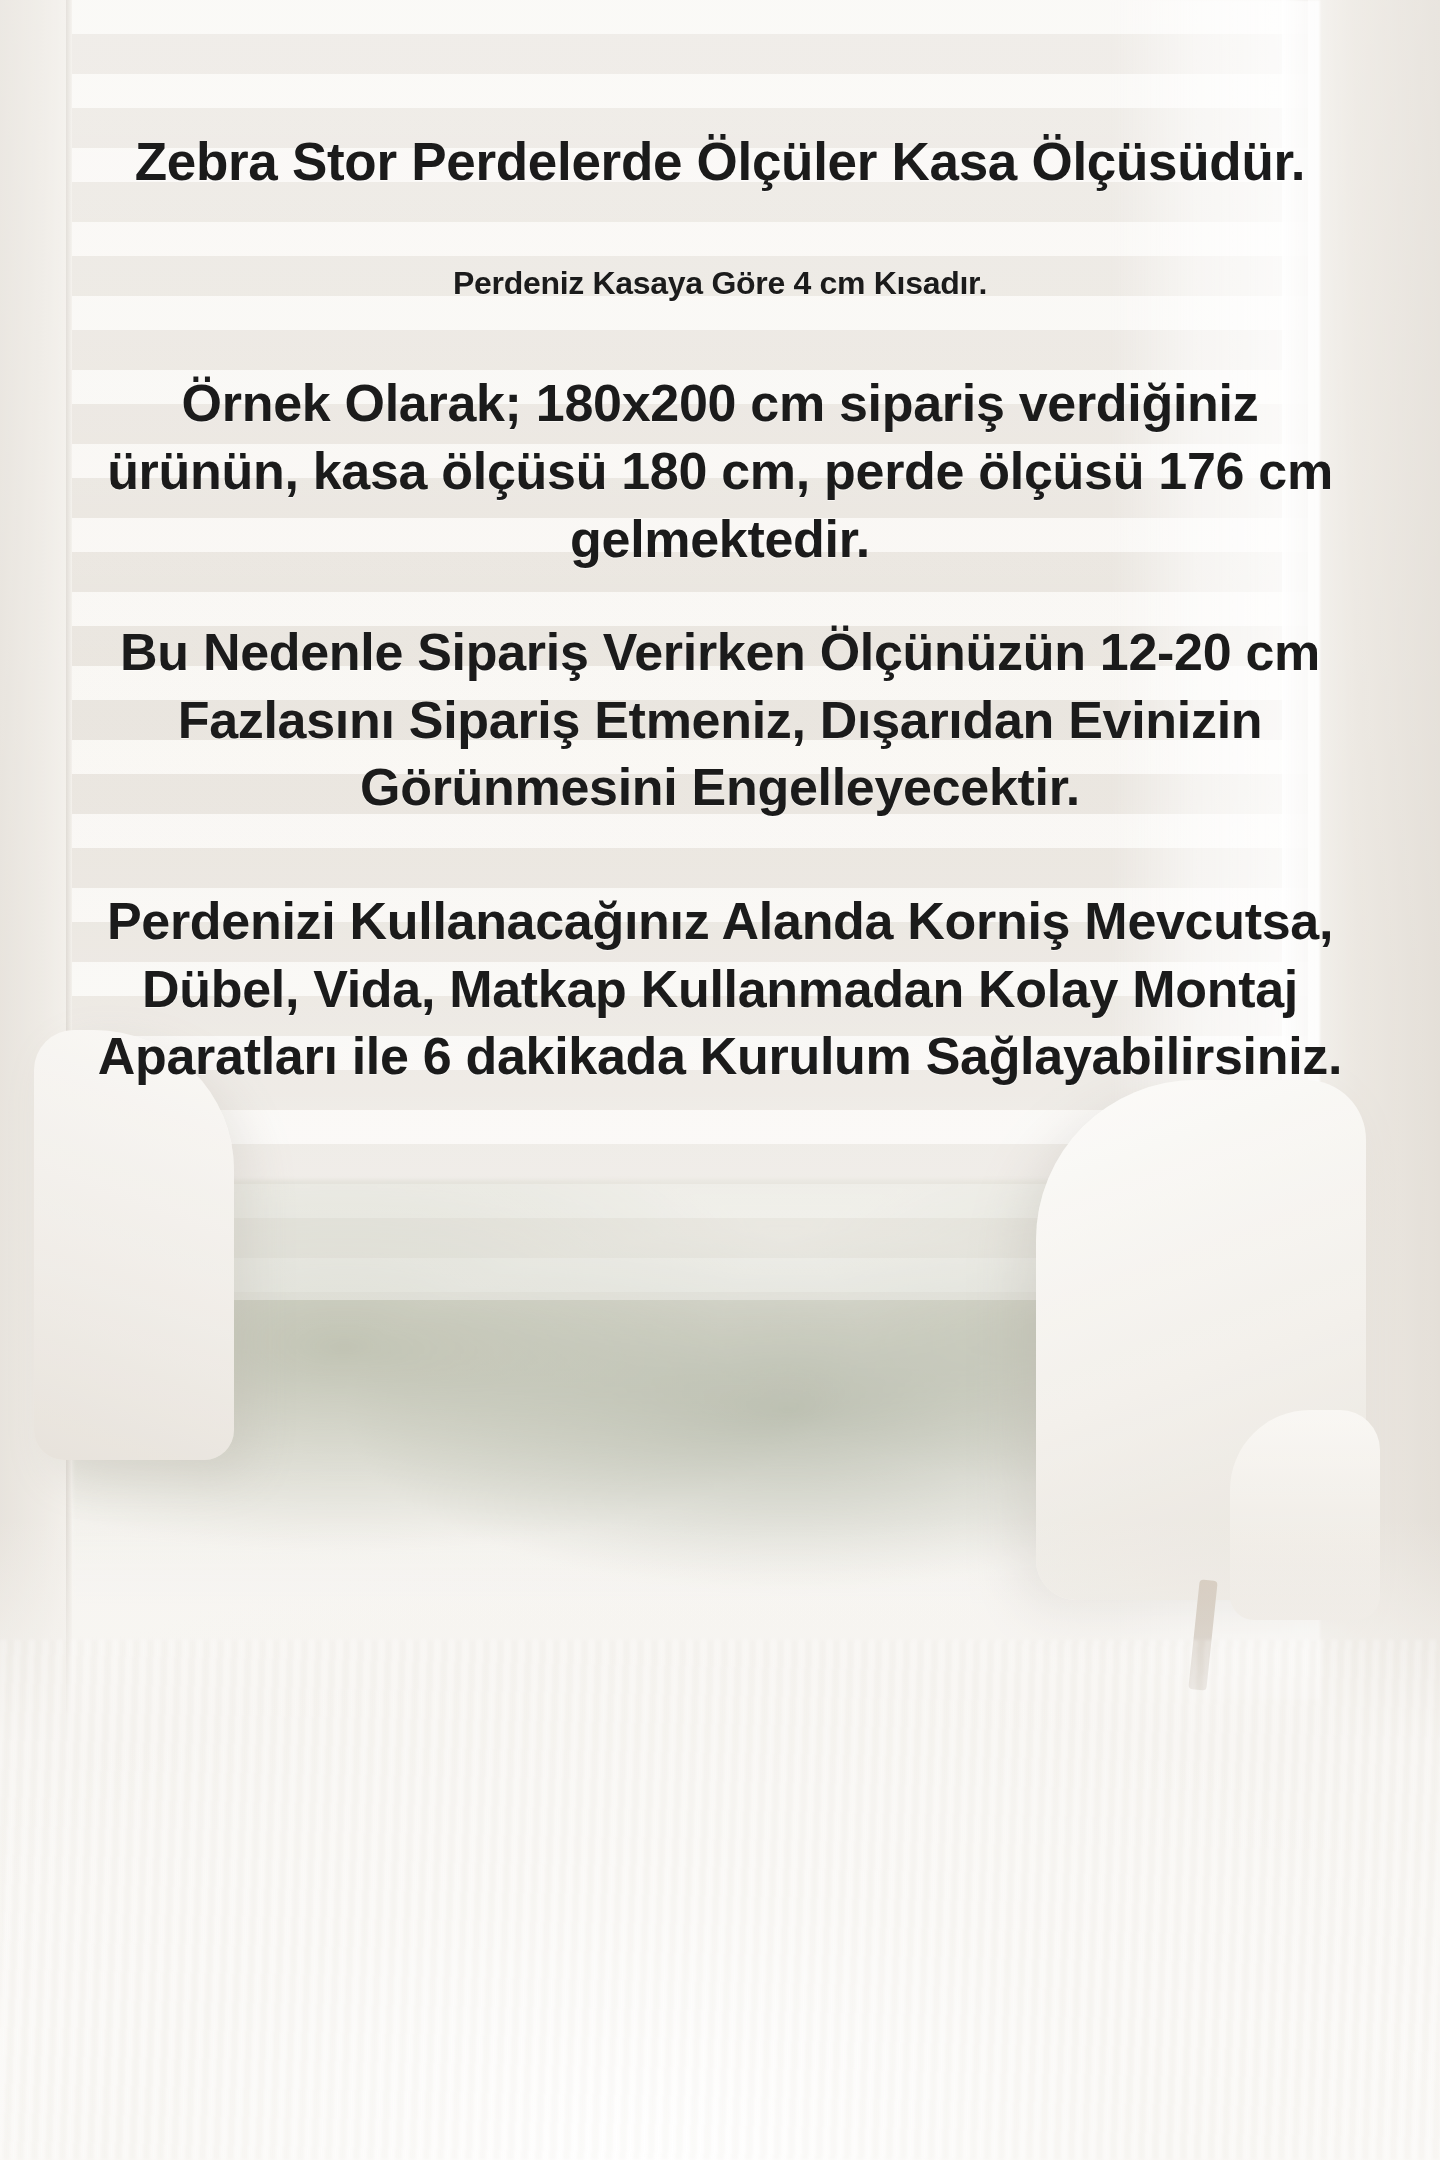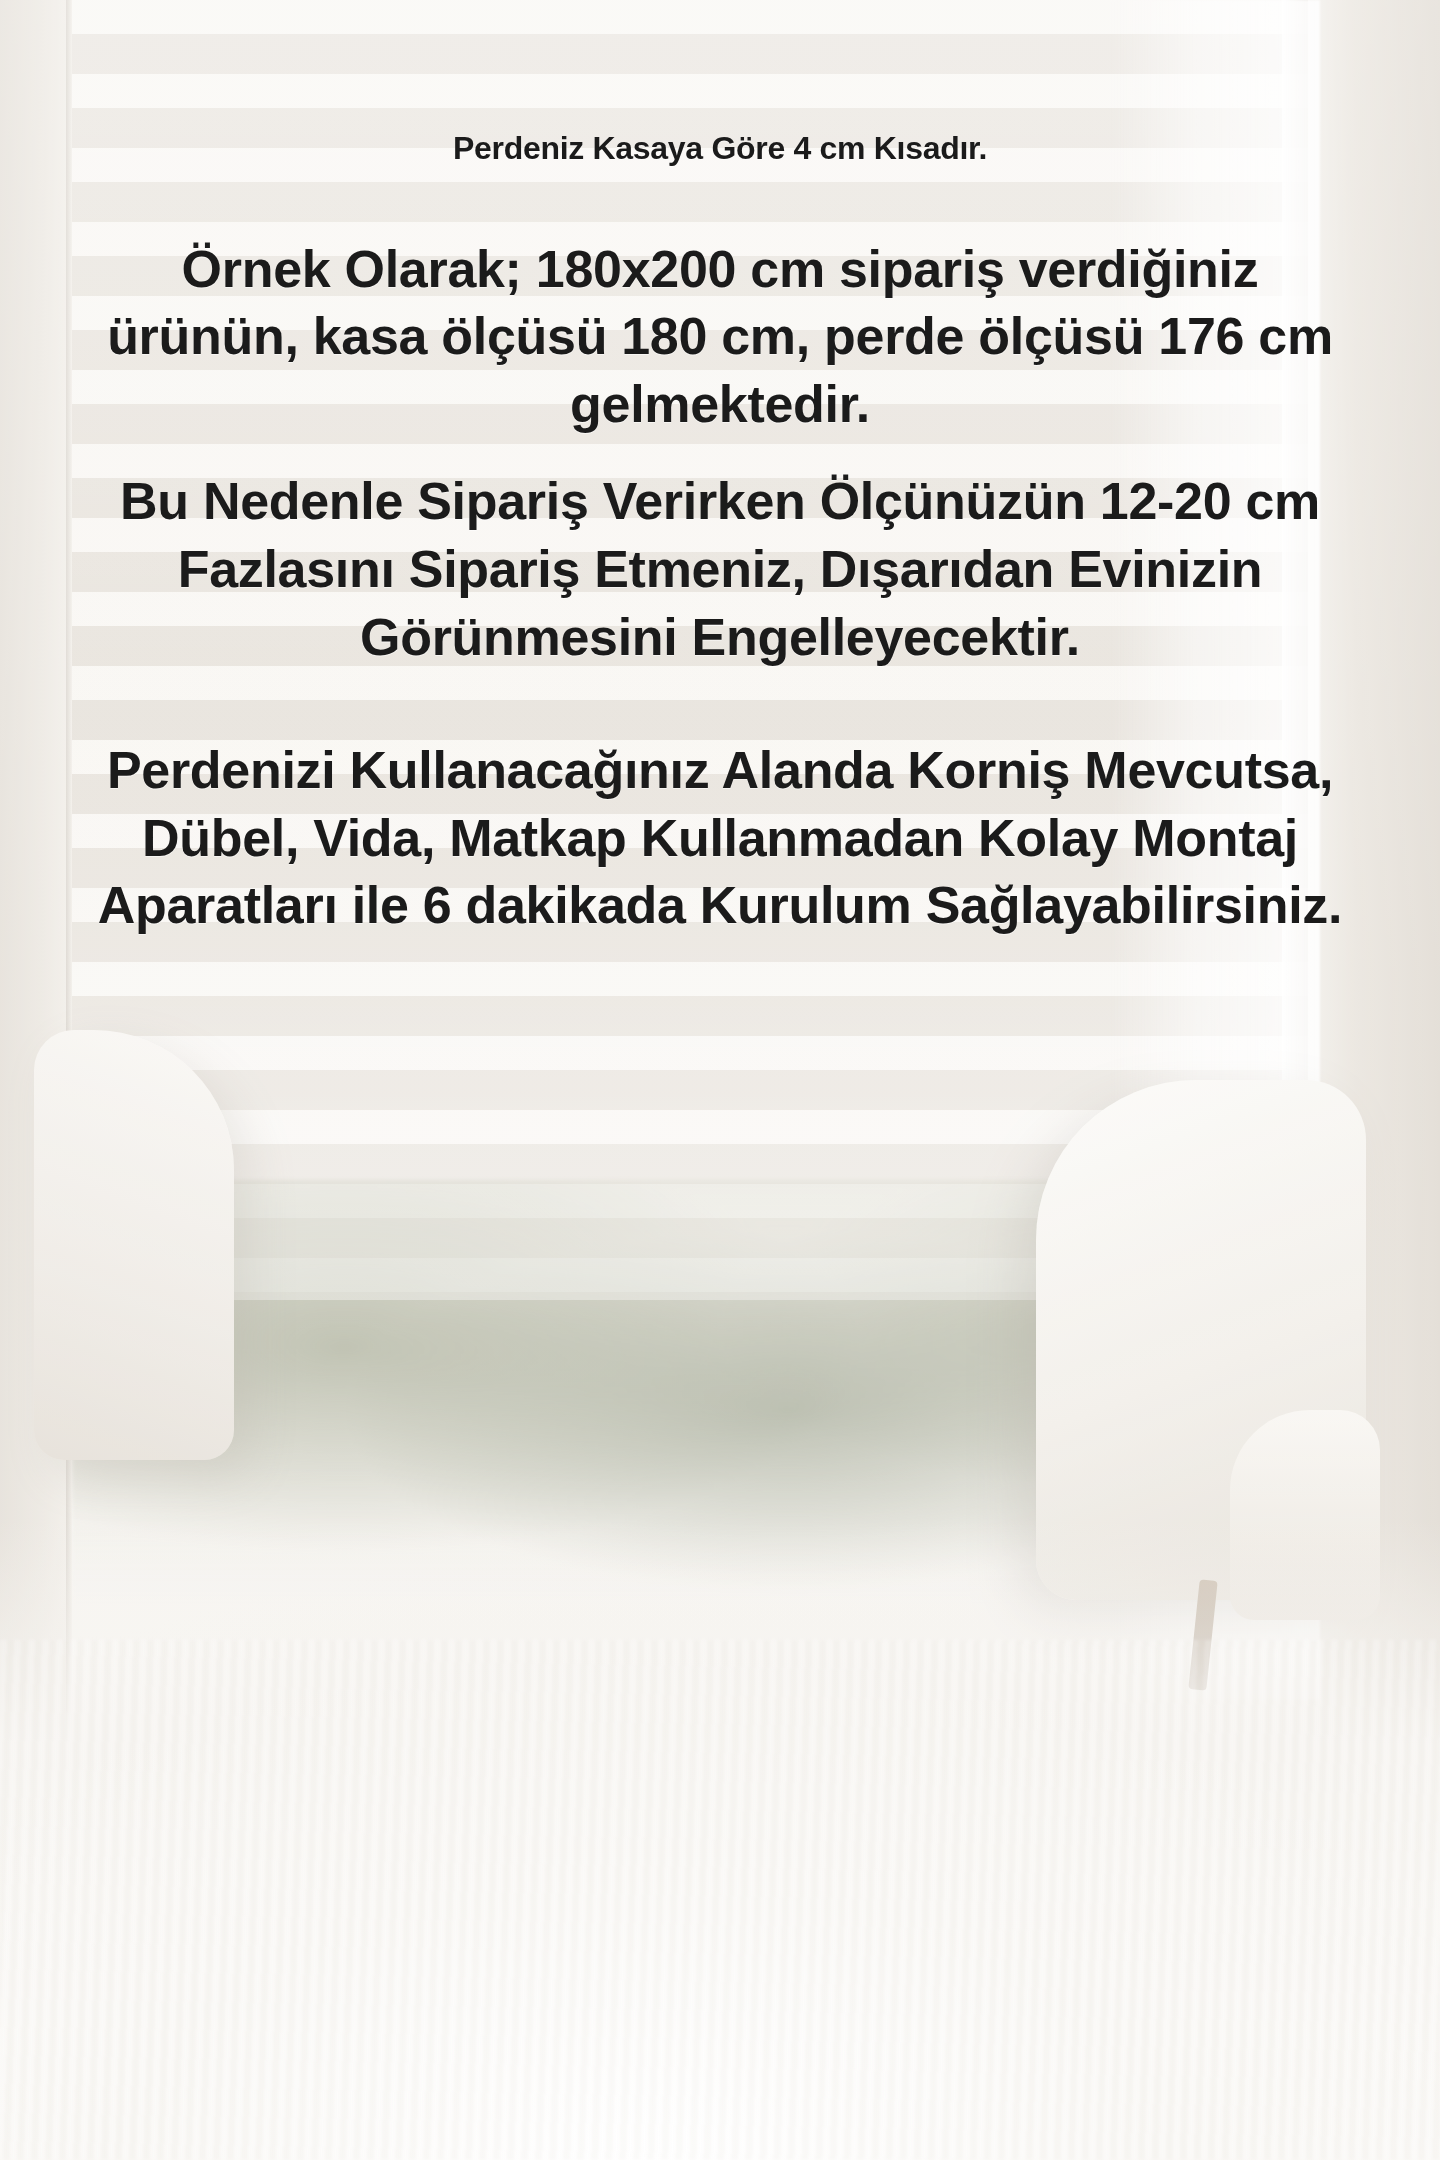--- a/index.html
+++ b/index.html
@@ -180,21 +180,21 @@
 
   .para {
     font-weight: 700;
     line-height: 1.30;
     letter-spacing: -0.3px;
     margin: 0 0 46px 0;
     text-shadow: 0 1px 0 rgba(255,255,255,0.55);
   }
   .p1 { font-size: 53px; margin-bottom: 66px; }
   .p2 { font-size: 32px; margin-bottom: 66px; }
-  .p3 { font-size: 52px; margin-bottom: 30px; }
+  .p3 { font-size: 52px; margin-bottom: 46px; }
   .p4 { font-size: 52px; margin-bottom: 66px; }
   .p5 { font-size: 52px; margin-bottom: 66px; }
   .p6 { font-size: 52px; margin-bottom: 0; }
 </style>
 </head>
 <body>
 
 <div class="poster">
 
   <div class="bg"></div>
@@ -207,20 +207,21 @@
   <div class="sheer"></div>
   <div class="chair-right"></div>
   <div class="chair-right-arm"></div>
   <div class="chair-right-leg"></div>
   <div class="chair-left"></div>
   <div class="rug"></div>
   <div class="rug-texture"></div>
   <div class="wash"></div>
 
   <div class="content">
+    <p class="para p1">Zebra Stor Perdelerde Ölçüler Kasa Ölçüsüdür.</p>
     <p class="para p2">Perdeniz Kasaya Göre 4 cm Kısadır.</p>
     <p class="para p3">Örnek Olarak;
 180x200 cm sipariş verdiğiniz ürünün, kasa ölçüsü 180 cm, perde ölçüsü 176 cm gelmektedir.</p>
     <p class="para p4">Bu Nedenle Sipariş Verirken Ölçünüzün 12-20 cm Fazlasını Sipariş Etmeniz, Dışarıdan Evinizin Görünmesini Engelleyecektir.</p>
     <p class="para p6">Perdenizi Kullanacağınız Alanda Korniş Mevcutsa, Dübel, Vida, Matkap Kullanmadan Kolay Montaj Aparatları ile 6 dakikada Kurulum Sağlayabilirsiniz.</p>
   </div>
 
 </div>
 
 </body></html>

